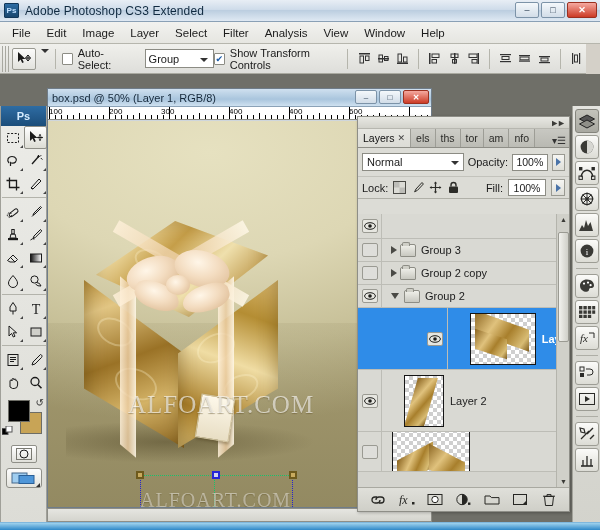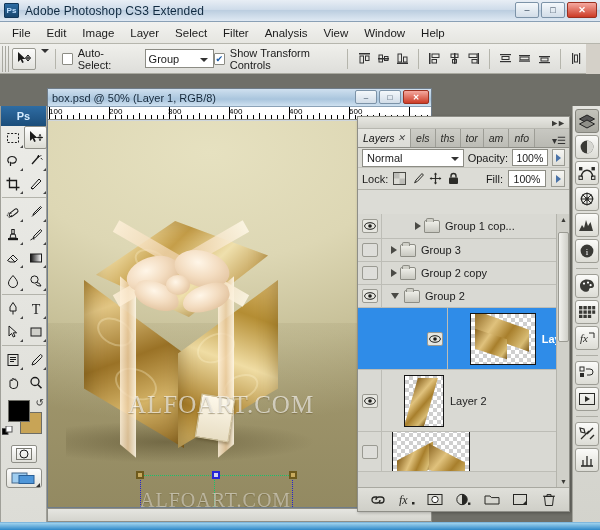--- a/index.html
+++ b/index.html
@@ -207,26 +207,26 @@
     box-shadow:1px 1px 3px rgba(0,0,0,.25);
   }
   .pnl-dragbar{height:12px;background:linear-gradient(to bottom,#e8e8e3,#d2d2cb);
     position:relative;border-bottom:1px solid #b7b7b0;}
   .pnl-dragbar .dbl-arrow{position:absolute;right:5px;top:1px;font-size:9px;color:#3b3b38;letter-spacing:-2px;}
   .tabrow{height:19px;display:flex;align-items:flex-end;background:linear-gradient(to bottom,#c8c8c2,#b9b9b2);
     position:relative;border-bottom:1px solid #8e8e87;}
   .tab{
     height:18px;padding:0 5px;display:flex;align-items:center;gap:3px;font-size:10.5px;
     background:linear-gradient(to bottom,#cdcdc7,#bcbcb5);border-right:1px solid #9d9d96;color:#2b2b28;
-    overflow:hidden;white-space:nowrap;font-style:italic;
+    overflow:hidden;white-space:nowrap;
   }
   .tab.active{background:linear-gradient(to bottom,#e6e6e1,#dcdcd6);color:#111;}
   .tab .x{font-size:9px;color:#444;}
   .pnl-menu{position:absolute;right:3px;bottom:1px;font-size:10px;color:#333;}
-  .blendrow{height:20px;display:flex;align-items:center;padding:0 4px;gap:4px;
+  .blendrow{height:29px;display:flex;align-items:center;padding:0 4px;gap:4px;
     background:#dcdcd6;border-bottom:1px solid #c3c3bc;}
   .blendsel{width:108px;height:18px;background:#fff;border:1px solid #8c8c84;position:relative;
     display:flex;align-items:center;padding-left:4px;font-size:11px;}
   .blendsel .tri-dn{position:absolute;right:4px;top:7px;}
   .smalllbl{font-size:11px;color:#1a1a1a;}
   .numfield{width:38px;height:17px;border:1px solid #8c8c84;background:#fff;font-size:10.5px;
     display:flex;align-items:center;justify-content:center;}
   .spinner{width:14px;height:17px;border:1px solid #9a9a92;background:linear-gradient(to bottom,#f6f6f3,#dedeD8);
     display:flex;align-items:center;justify-content:center;}
   .tri-rt{width:0;height:0;border-top:4px solid transparent;border-bottom:4px solid transparent;border-left:5px solid #4a73a8;}
@@ -603,21 +603,21 @@
     <div class="docbtns">
       <div class="docbtn">–</div>
       <div class="docbtn">□</div>
       <div class="docbtn close">✕</div>
     </div>
   </div>
 
   <div id="ruler">
     <span class="lbl" style="left:1px">100</span>
     <span class="lbl" style="left:61px">200</span>
-    <span class="lbl" style="left:120px">300</span>
+    <span class="lbl" style="left:113px">300</span>
     <span class="lbl" style="left:181px">400</span>
     <span class="lbl" style="left:241px">400</span>
     <span class="lbl" style="left:301px">600</span>
     <div id="rulerticks">
         <div class="tick" style="left: 1px; height: 12px;"></div>
         <div class="tick" style="left: 7px; height: 4px;"></div>
         <div class="tick" style="left: 13px; height: 4px;"></div>
         <div class="tick" style="left: 19px; height: 4px;"></div>
         <div class="tick" style="left: 25px; height: 4px;"></div>
         <div class="tick" style="left: 31px; height: 6px;"></div>
@@ -819,25 +819,20 @@
 
     <div class="lrow" style="height:25px;">
       <div class="eyecell">
         <span class="eyebox">
           <svg width="12" height="8">
               <ellipse cx="6" cy="4" rx="5.4" ry="3.3" fill="none" stroke="#1d1d1a"></ellipse>
               <circle cx="6" cy="4" r="1.8" fill="#1d1d1a"></circle>
             </svg>
         </span>
       </div>
-      <div style="display:flex;align-items:center;padding-left:30px;">
-        <span class="arrw"></span>
-        <span class="folder"></span>
-        <span class="lname">Group 1 cop...</span>
-      </div>
     </div>
 
     <div class="lrow" style="height:23px;">
       <div class="eyecell">
         <span class="eyebox off"></span>
       </div>
       <div style="display:flex;align-items:center;padding-left:6px;">
         <span class="arrw"></span>
         <span class="folder"></span>
         <span class="lname">Group 3</span>

